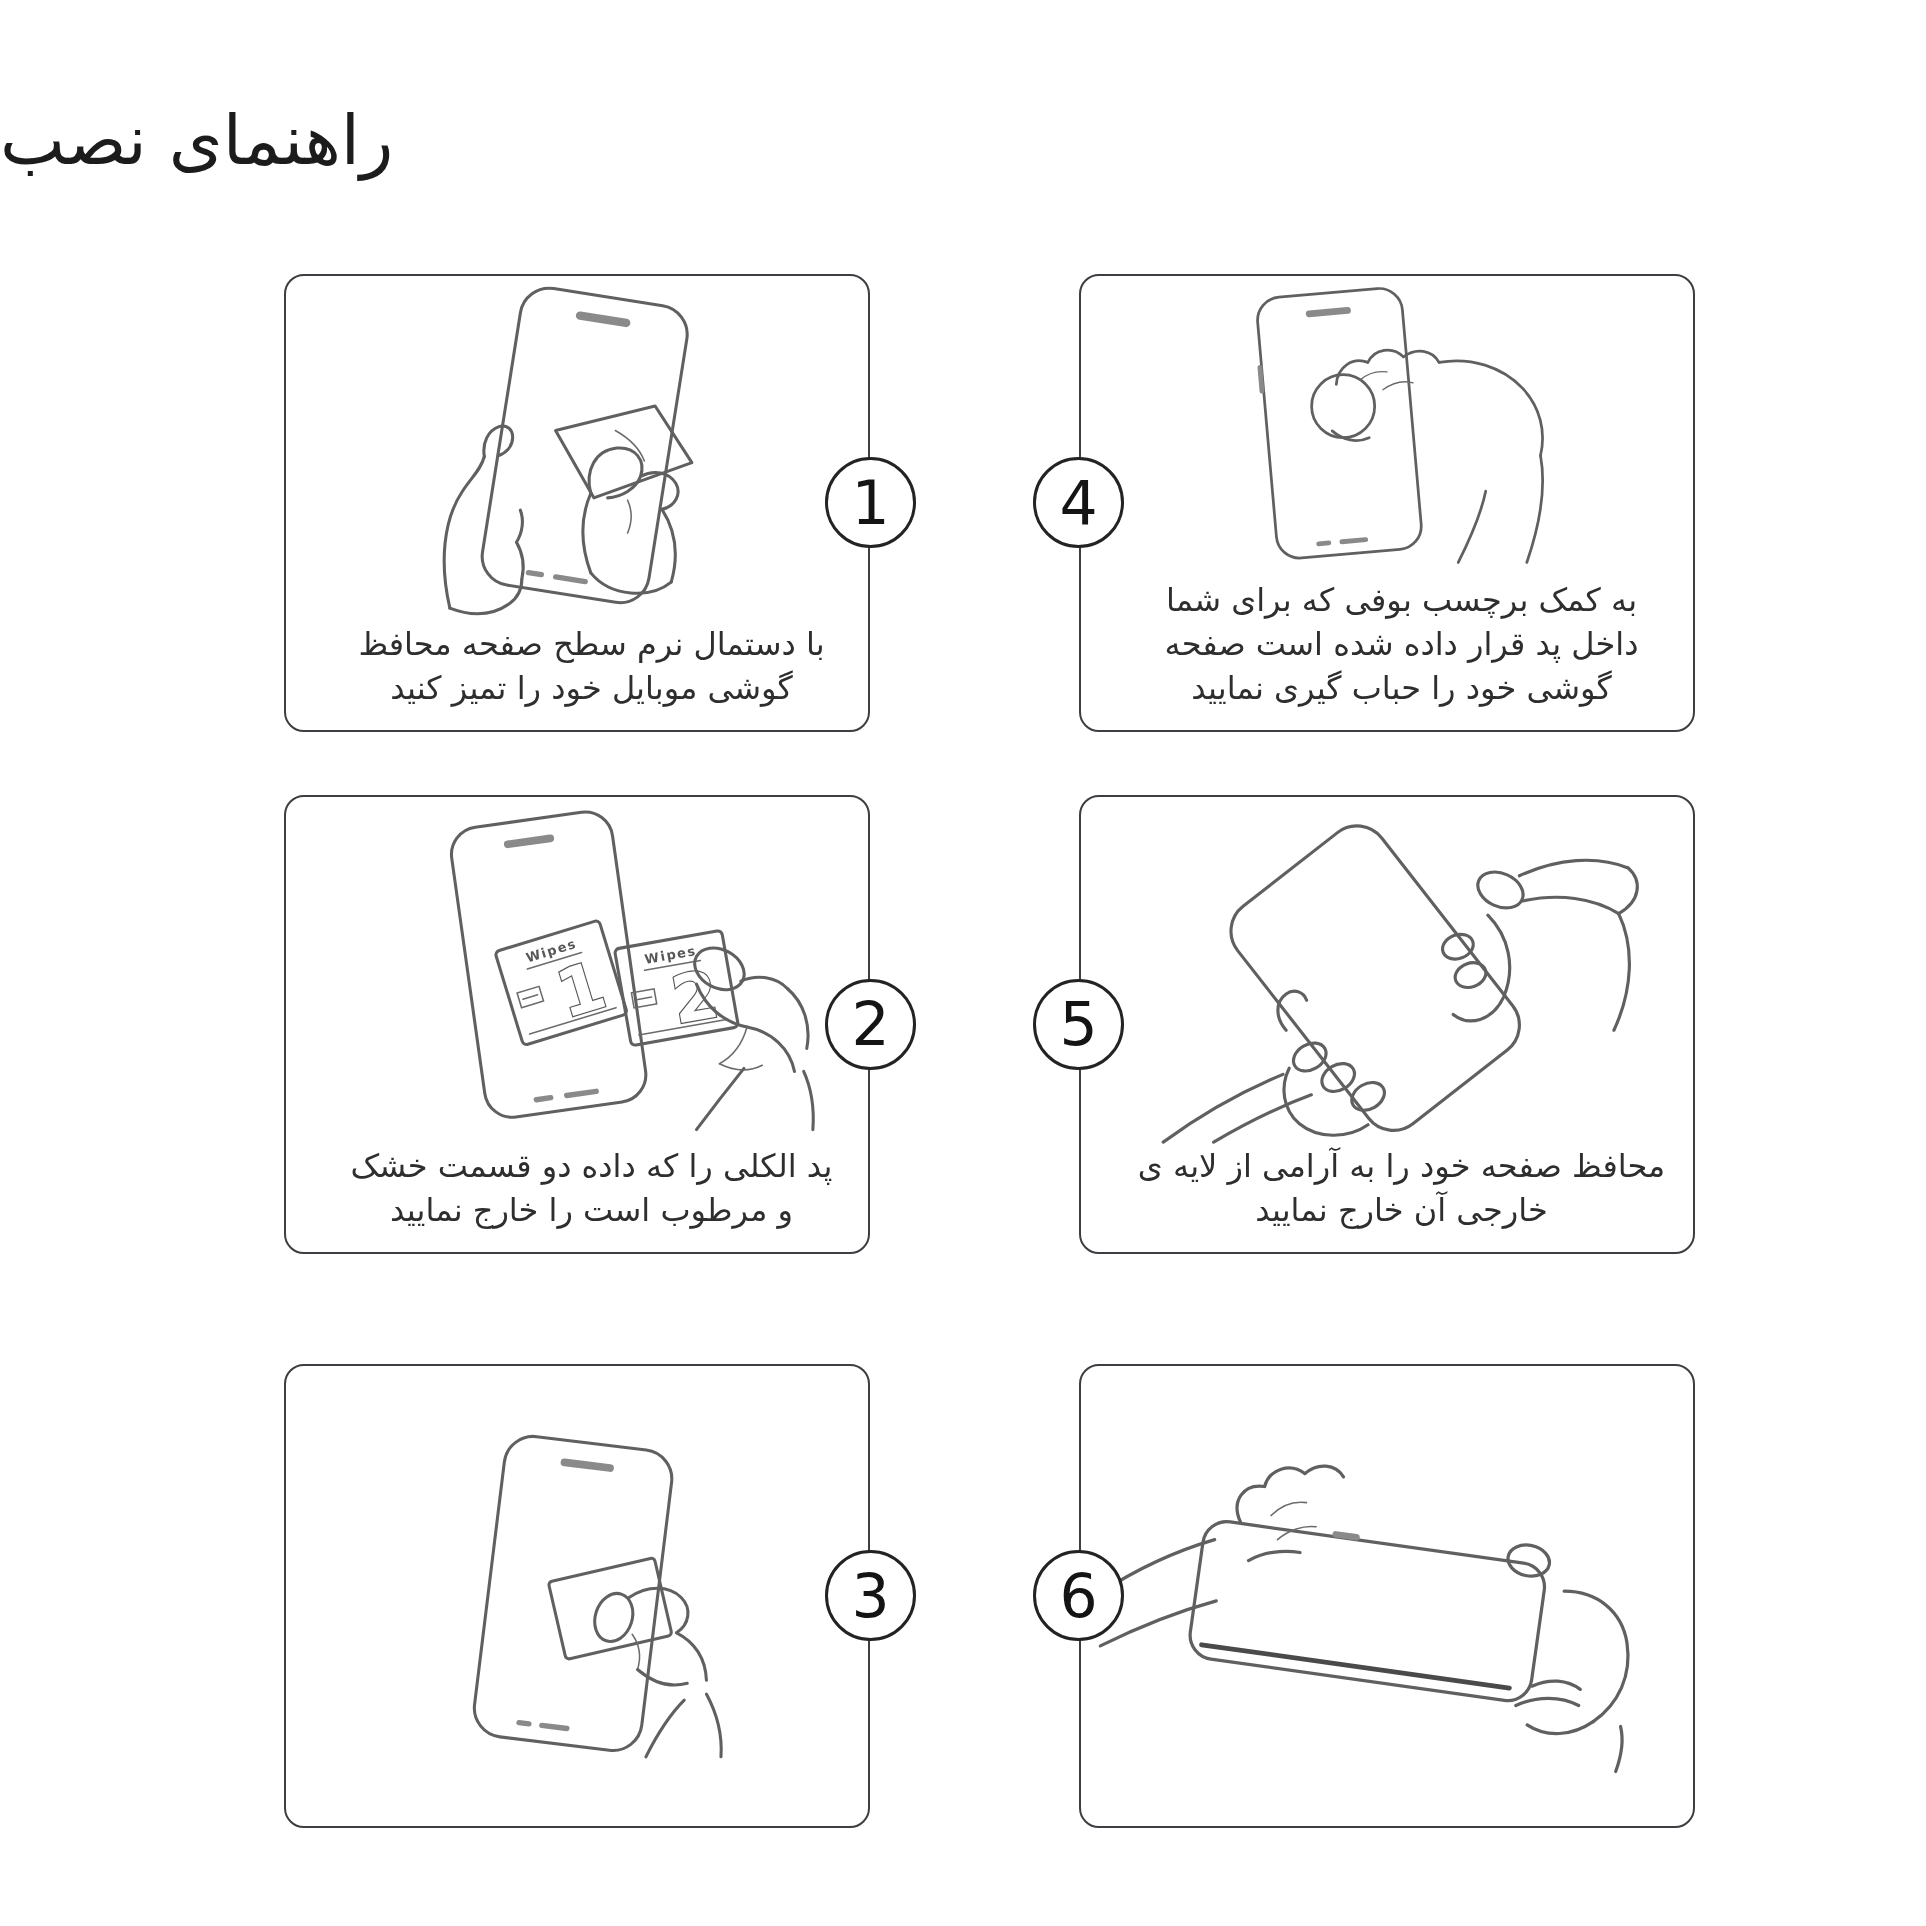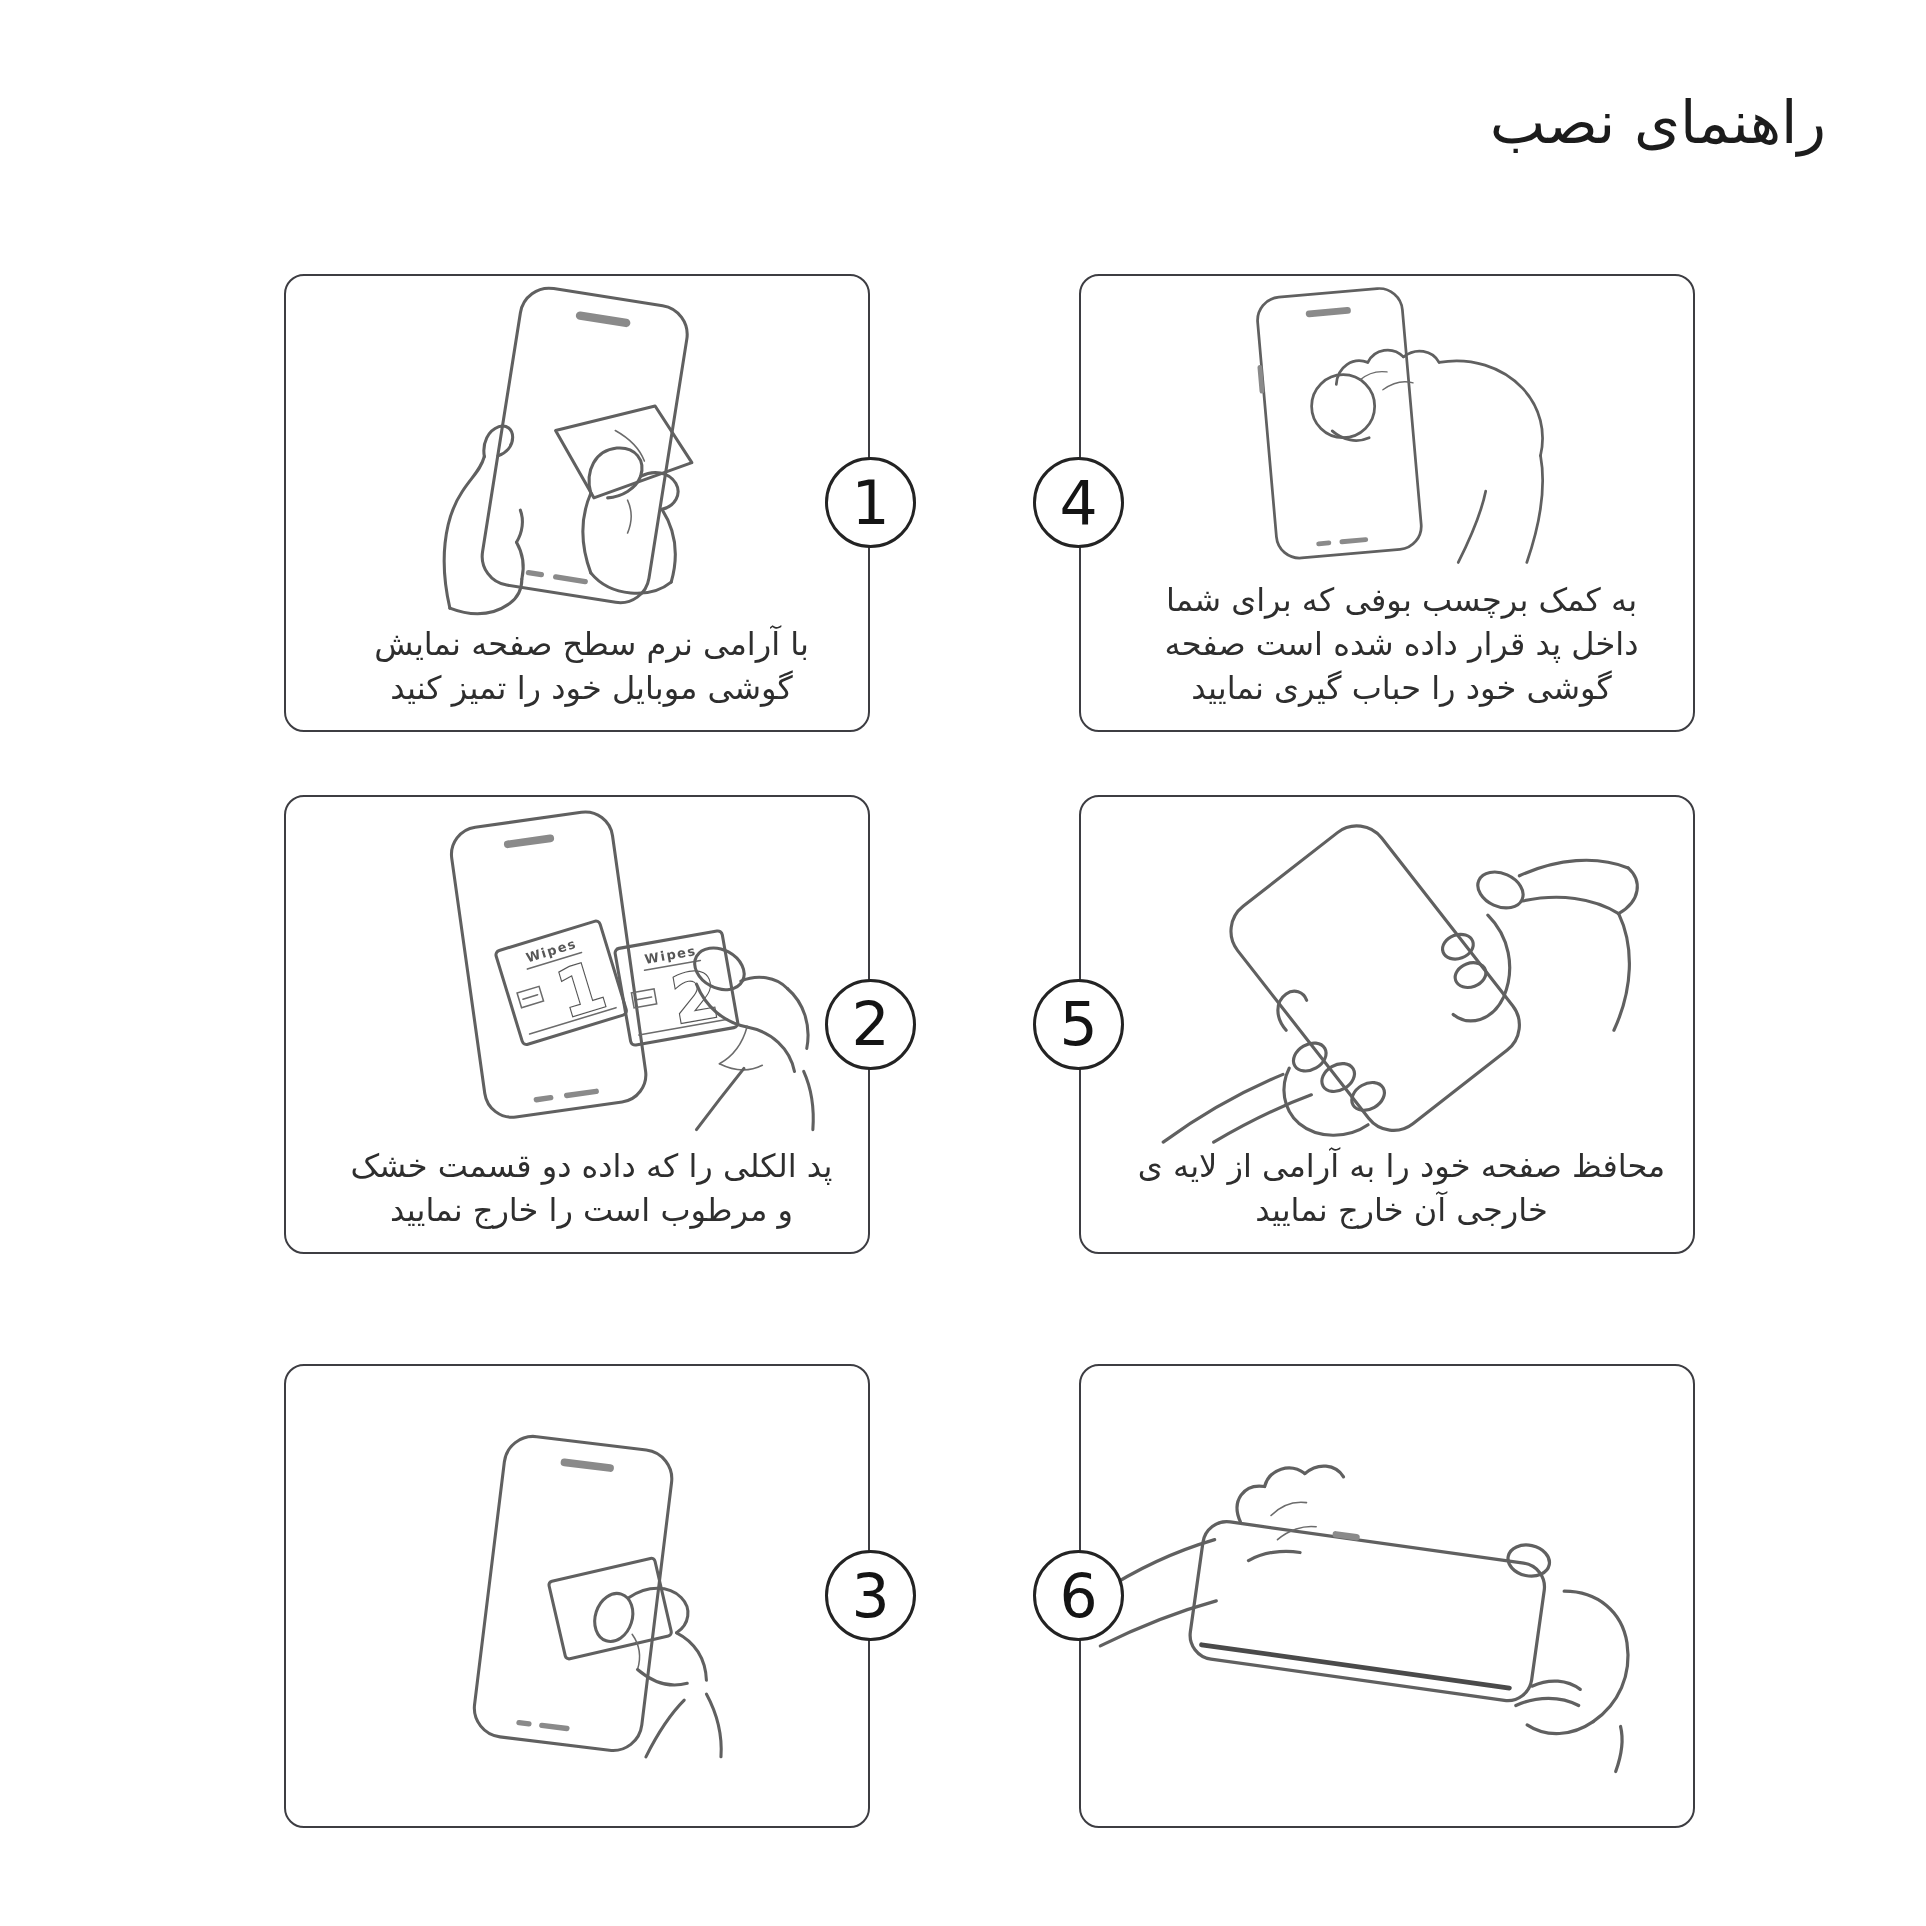--- a/index.html
+++ b/index.html
@@ -1,22 +1,22 @@
 <!DOCTYPE html>
 <html lang="fa" style="font-size:12.3px"><head>
 <meta charset="utf-8">
 <style>
   html,body{margin:0;padding:0;}
   body{
     width:1926px;height:1926px;position:relative;background:#ffffff;
     font-family:"DejaVu Sans", sans-serif;overflow:hidden;
   }
   .title{
-    position:absolute;top:48px;left:0;width:1826px;text-align:right;
-    font-size:59px;font-weight:400;color:#1c1c1c;letter-spacing:0;
+    position:absolute;top:54px;left:0;width:1826px;text-align:left;
+    font-size:69px;font-weight:400;color:#1c1c1c;letter-spacing:0;
   }
   .panel{
     position:absolute;background:#ffffff;border:2.3px solid #3d3d42;border-radius:20px;
     display:flex;flex-direction:column;box-sizing:border-box;
   }
   #p1{left:284px;top:274px;width:586px;height:458px;}
   #p2{left:284px;top:795px;width:586px;height:459px;}
   #p3{left:284px;top:1364px;width:586px;height:464px;}
   #p4{left:1079px;top:274px;width:616px;height:458px;}
   #p5{left:1079px;top:795px;width:616px;height:459px;}
@@ -68,21 +68,21 @@
       <path class="thin" d="M446,287 C452,300 452,316 446,330"></path>
     </g>
     <g>
       <path class="ln" d="M214,428 C200,368 206,312 230,276 C243,256 254,248 259,230"></path>
       <path class="ln" d="M259,230 C256,212 264,196 278,191 C288,188 296,194 296,205 C296,217 287,226 277,229"></path>
       <path class="ln" d="M214,428 C245,440 272,436 292,422 C303,414 308,402 308,390"></path>
       <path class="ln" d="M308,390 C312,372 309,356 301,342"></path>
       <path class="ln" d="M301,342 C309,329 311,313 306,300"></path>
     </g>
   </svg>
-  <div class="caption" dir="rtl">با آرامی نرم سطح صفحه نمایش
+  <div class="caption" dir="rtl">با دستمال نرم سطح صفحه محافظ
 گوشی موبایل خود را تمیز کنید</div>
   <div class="badge">
     <span>1</span>
   </div>
 </div>
 
 <div class="panel leftcol" id="p2">
   <svg class="illo" viewBox="0 0 760 440" preserveAspectRatio="xMidYMid meet">
     <g transform="rotate(-8 340 220)">
       <rect class="ln" x="238" y="22" width="212" height="382" rx="36"></rect>

